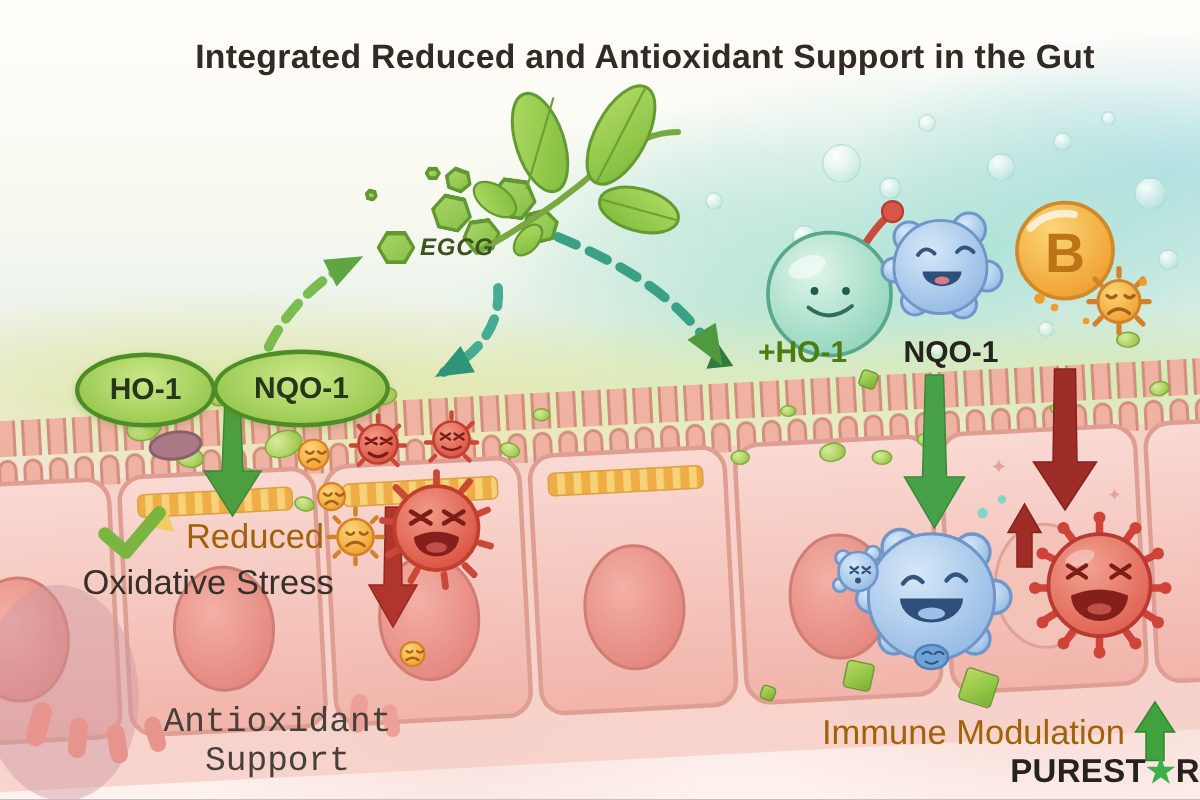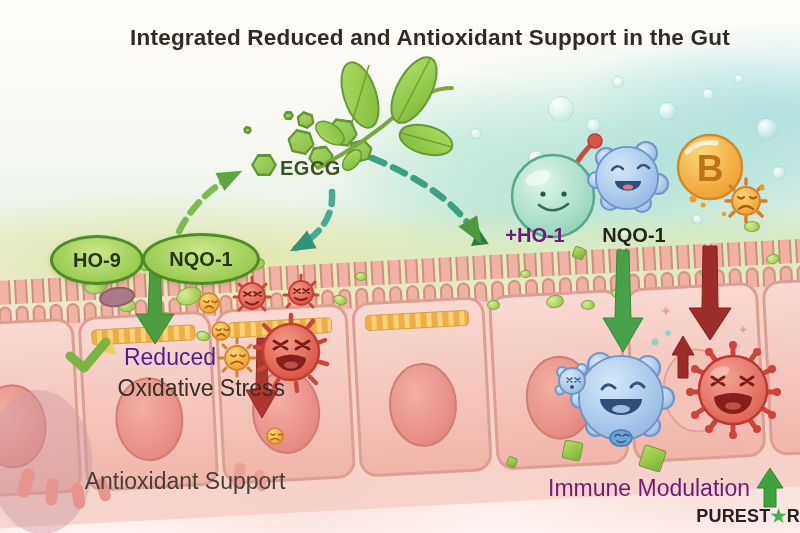--- a/index.html
+++ b/index.html
@@ -42,34 +42,34 @@
   .cube{position:absolute;border-radius:3px;border:1.5px solid #6a9a30;
     background:linear-gradient(135deg,#b6dc64 0%,#94c647 55%,#7cae38 100%);}
   .tri{position:absolute;width:0;height:0;}
   .sparkle{position:absolute;color:rgba(214,122,122,.55);font-size:14px;}
   
   .txt{position:absolute;color:#3a332c;line-height:1.15;}
   #title{left:70px;top:25px;width:720px;text-align:center;font-size:22.5px;font-weight:700;
     color:#332a24;letter-spacing:.2px;}
   #tpp1{left:78px;top:88px;width:240px;text-align:center;font-size:21px;color:#5c5348;}
   #tpp2{left:78px;top:119px;width:240px;text-align:center;font-size:21px;color:#5c5348;}
-  #egcg{left:280px;top:157px;font-size:20px;font-weight:700;color:#3d531f;letter-spacing:.5px;}
+  #egcg{left:280px;top:157px;font-size:16px;font-weight:700;color:#3d531f;letter-spacing:.5px;font-style:italic;}
   .ovallab{position:absolute;text-align:center;font-size:20px;font-weight:600;color:#273618;}
   .oval{position:absolute;border-radius:50%;border:3px solid #4e8c28;
     background:radial-gradient(ellipse at 50% 35%,#cde88a,#93c64a 85%);
     box-shadow:0 2px 4px rgba(90,130,40,.25);display:flex;align-items:center;justify-content:center;}
   #ho1-oval{left:50px;top:235px;width:88px;height:44px;}
   #nqo1-oval{left:142px;top:233px;width:112px;height:46px;}
-  #plusho1{left:480px;top:224px;width:110px;text-align:center;font-size:20px;font-weight:700;color:#701a75;}
+  #plusho1{left:480px;top:224px;width:110px;text-align:center;font-size:20px;font-weight:700;color:#4d7c0f;}
   #nqo1cell{left:586px;top:224px;width:96px;text-align:center;font-size:20px;font-weight:700;color:#27231f;}
-  #red1{left:90px;top:344px;width:160px;text-align:center;font-size:23px;color:#4c1d95;}
-  #red2{left:55px;top:375px;width:230px;text-align:right;font-size:23px;color:#35302a;}
-  #antiox{left:55px;top:468px;width:260px;text-align:center;font-size:23px;color:#47403a;}
-  #immune{left:540px;top:475px;width:218px;text-align:center;font-size:23px;color:#701a75;}
-  #logo{right:0px;bottom:6px;font-size:18px;font-weight:800;color:#26231f;letter-spacing:.2px;}
+  #red1{left:90px;top:344px;width:160px;text-align:center;font-size:23px;color:#a16207;}
+  #red2{left:55px;top:375px;width:230px;text-align:left;font-size:23px;color:#35302a;}
+  #antiox{left:55px;top:468px;width:260px;text-align:center;font-size:23px;color:#47403a;font-family:Liberation Mono, monospace;}
+  #immune{left:540px;top:475px;width:218px;text-align:center;font-size:23px;color:#a16207;}
+  #logo{right:0px;bottom:6px;font-size:22px;font-weight:800;color:#26231f;letter-spacing:.2px;}
   #logo .star{color:#3faf4b;}
   .z1{z-index:1}.z2{z-index:2}.z3{z-index:3}.z4{z-index:4}.z5{z-index:5}.z6{z-index:6}
 </style>
 </head>
 <body>
 
 <div id="canvas">
 
   <div class="abs" id="bg-vert"></div>
   <div class="abs" id="bg-mint"></div>
@@ -458,21 +458,21 @@
       <path d="M712,377 l12,8 M724,377 l-12,8 M741,377 l12,8 M753,377 l-12,8" stroke="#7d1d18" stroke-width="3" stroke-linecap="round"></path>
       <path d="M714,397 Q733,389 752,397 A19 17 0 0 1 714,397 Z" fill="#851f1b"></path>
       <ellipse cx="733" cy="406" rx="8" ry="3.8" fill="#c05048"></ellipse>
     </g>
   </svg>
 
   <div class="txt z5" id="title">Integrated Reduced and Antioxidant Support in the Gut</div>
   <div class="txt z5" id="egcg">EGCG</div>
 
   <div class="oval z5" id="ho1-oval">
-    <span class="ovallab" style="position:static">HO-9</span>
+    <span class="ovallab" style="position:static">HO-1</span>
   </div>
   <div class="oval z5" id="nqo1-oval">
     <span class="ovallab" style="position:static">NQO-1</span>
   </div>
 
   <div class="txt z5" id="plusho1">+HO-1</div>
   <div class="txt z5" id="nqo1cell">NQO-1</div>
 
   <div class="txt z5" id="red1">Reduced</div>
   <div class="txt z5" id="red2">Oxidative Stress</div>

